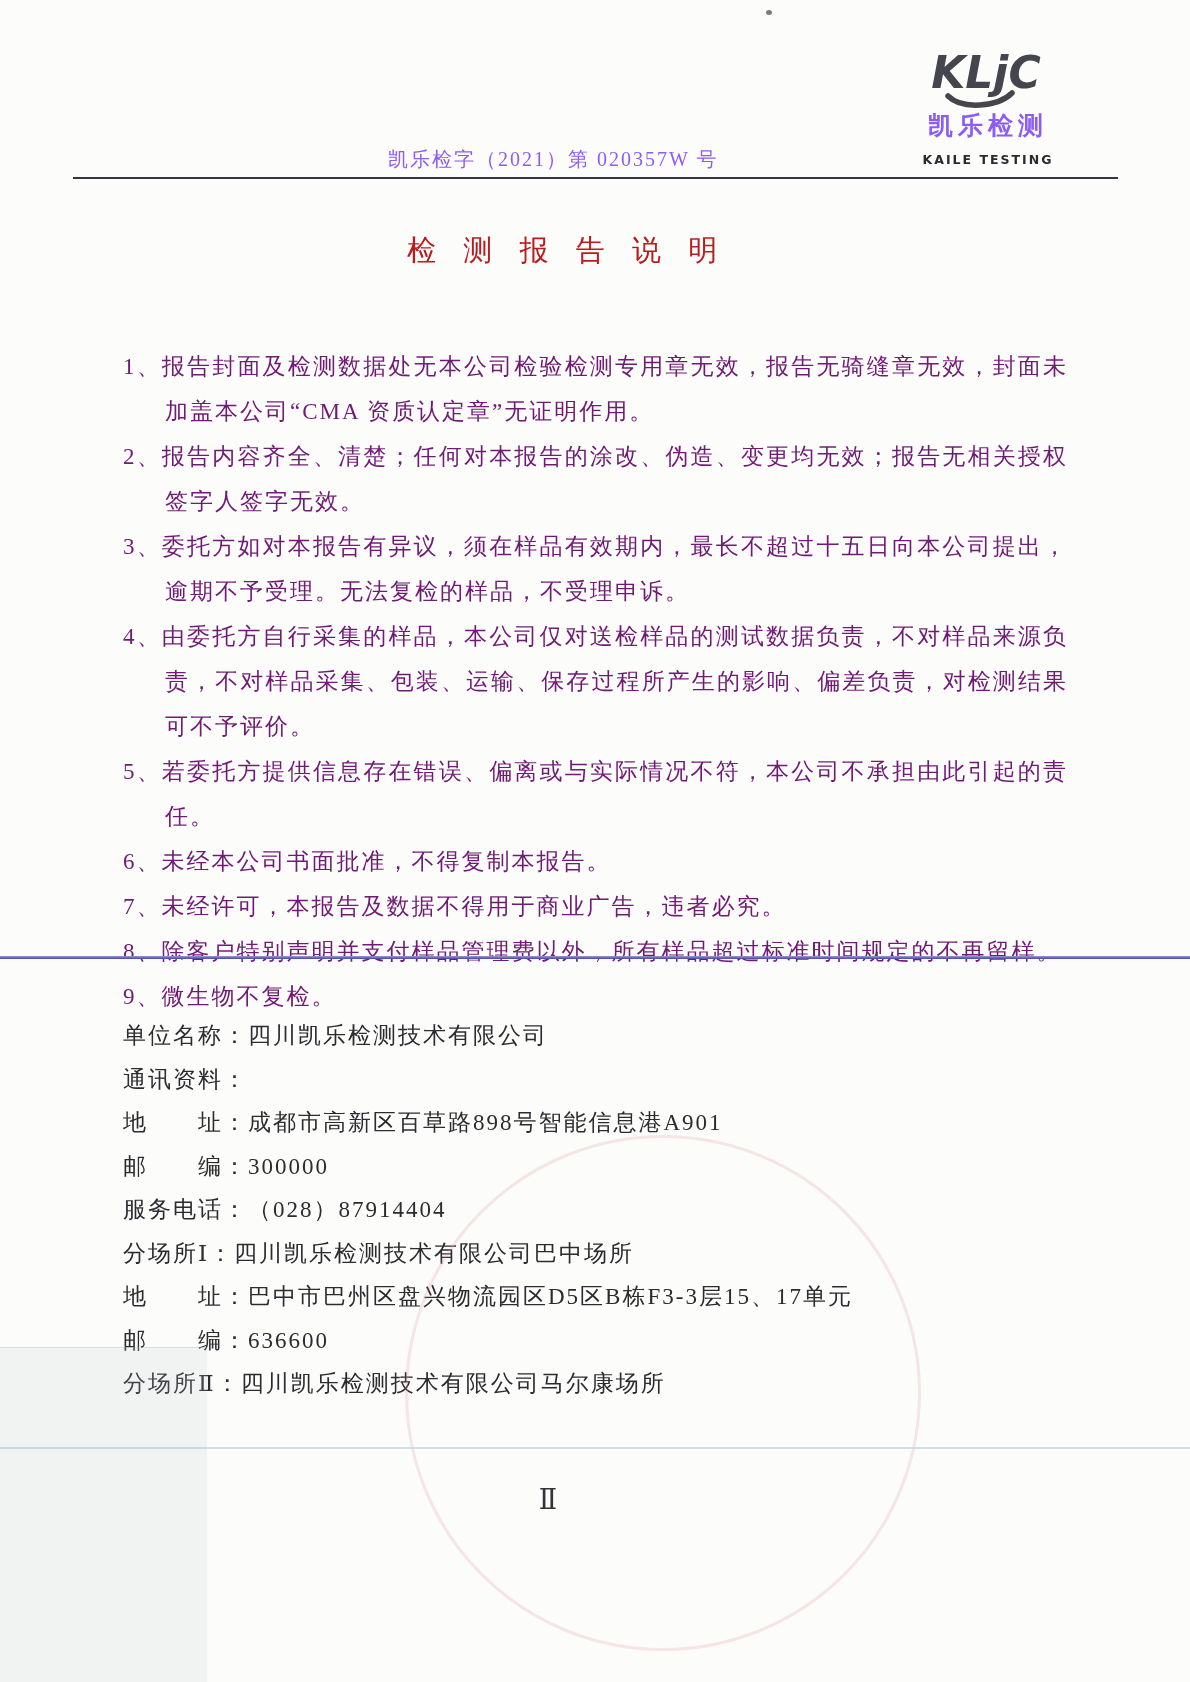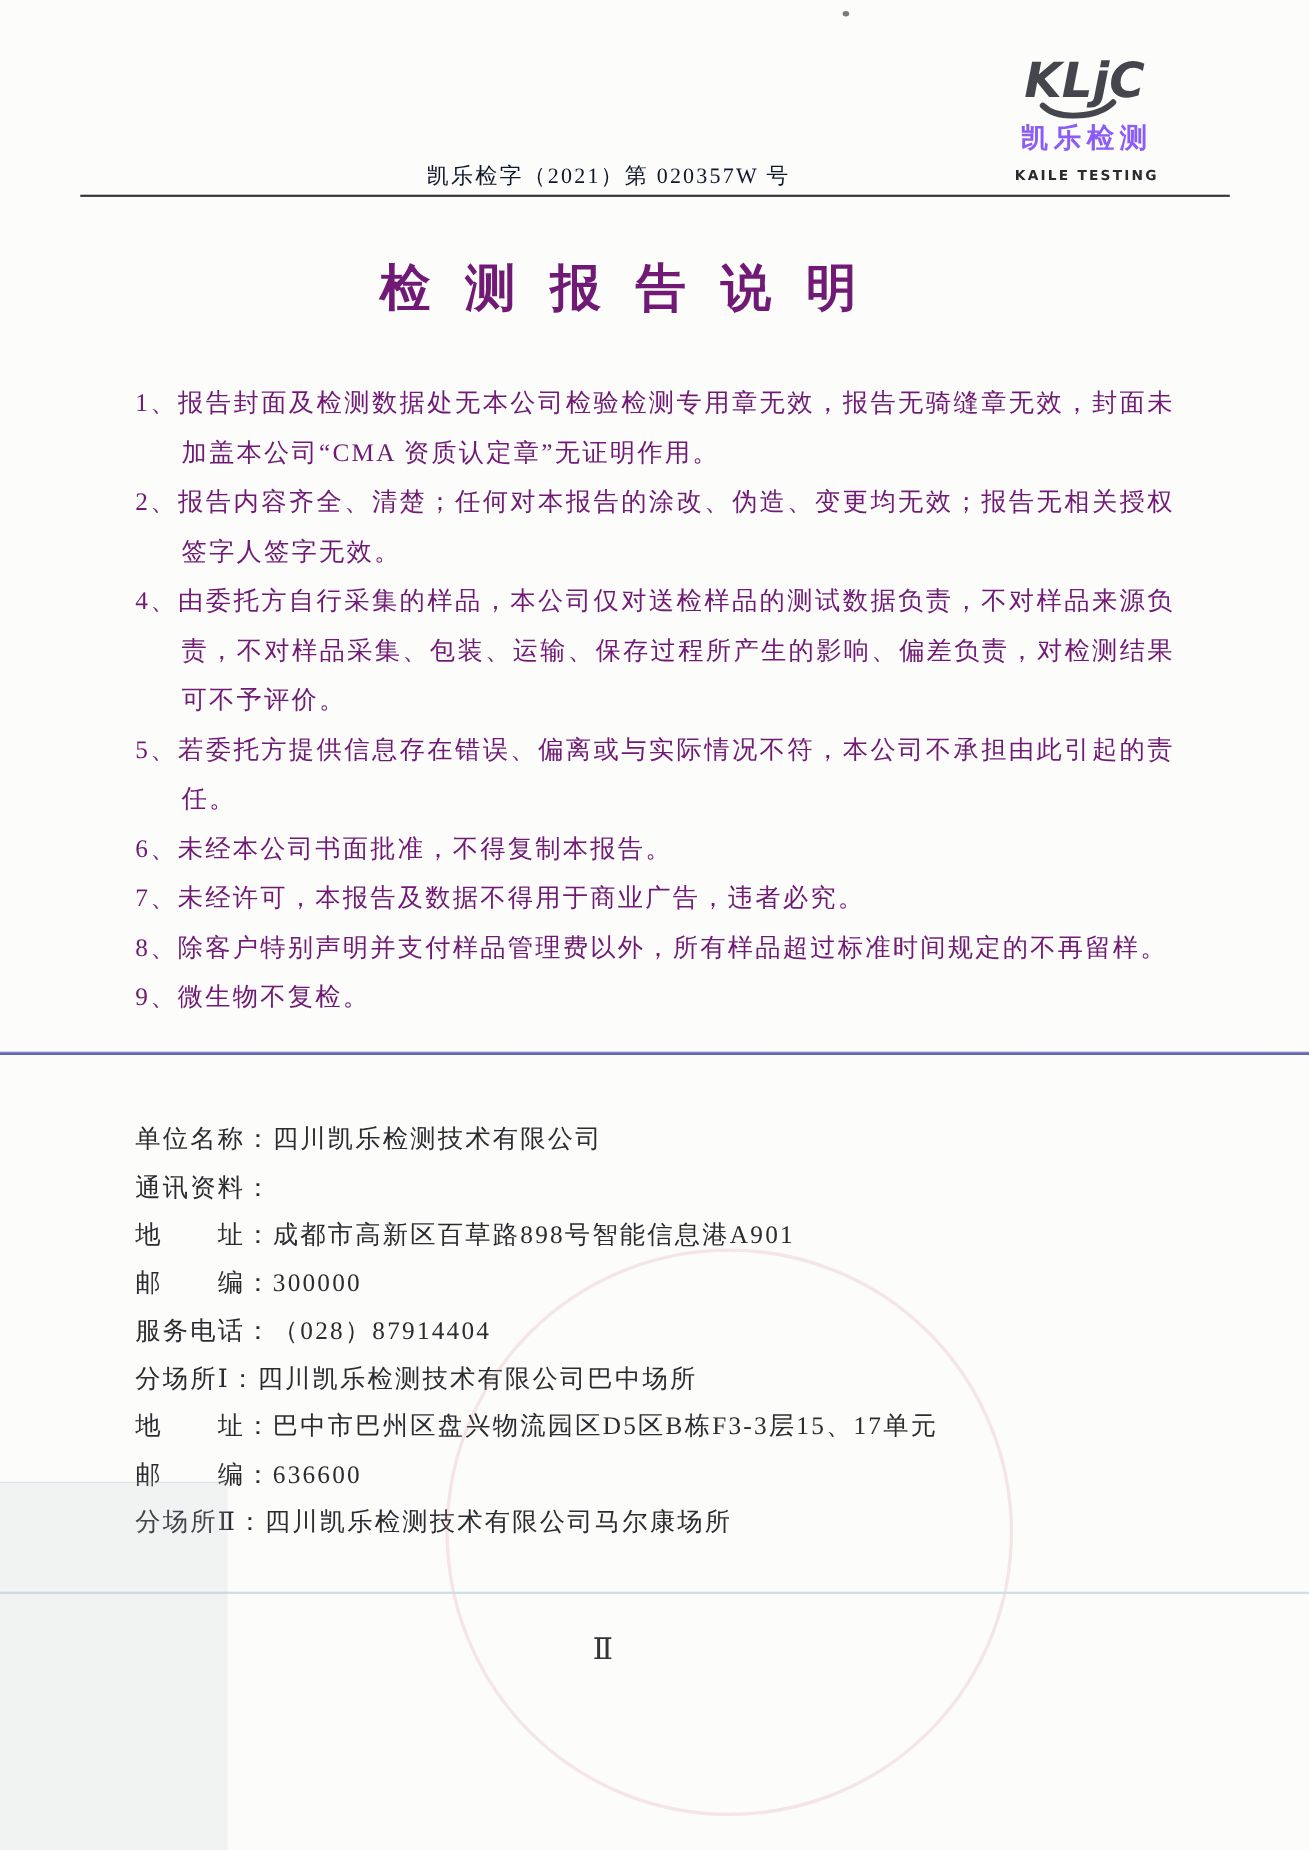--- a/index.html
+++ b/index.html
@@ -20,27 +20,27 @@
   
   .logo{position:absolute;left:918px;top:44px;width:140px;text-align:center;}
   .logo-mark{display:block;margin:0 auto;}
   .logo-cn{margin-top:1px;font-family:"DejaVu Sans","Liberation Sans",sans-serif;
     font-weight:bold;font-size:25px;letter-spacing:5px;color:#8b5cf6;white-space:nowrap;}
   .logo-en{margin-top:10px;font-family:"DejaVu Sans","Liberation Sans",sans-serif;
     font-weight:bold;font-size:12.5px;letter-spacing:2px;color:#2a2a2f;white-space:nowrap;}
 
   
   .doc-number{position:absolute;left:388px;top:146px;font-size:20px;
-    letter-spacing:2px;color:#0f172a;white-space:nowrap;}
+    letter-spacing:2px;color:#8b5cf6;white-space:nowrap;}
   .header-rule{position:absolute;left:73px;top:177px;width:1045px;height:2px;
     background:#35353c;}
 
   
   .title{position:absolute;left:0;top:231px;width:1134px;text-align:center;
-    font-size:46px;font-weight:700;letter-spacing:10px;color:#701a75;}
+    font-size:29px;font-weight:400;letter-spacing:10px;color:#b91c1c;}
 
   
   .notes{position:absolute;left:123px;top:344px;width:945px;
     font-size:23px;line-height:45px;letter-spacing:2px;color:#701a75;}
   .note{margin-left:42px;text-indent:-42px;text-align:justify;}
   .note .num{display:inline;}
 
   
   .contact{position:absolute;left:123px;top:1014px;width:1000px;
     font-size:23px;line-height:43.5px;letter-spacing:2px;color:#2b2b30;}
@@ -81,20 +81,21 @@
   </div>
 
   <div class="doc-number">凯乐检字（2021）第 020357W 号</div>
   <div class="header-rule"></div>
 
   <div class="title">检 测 报 告 说 明</div>
 
   <div class="notes">
     <div class="note"><span class="num">1、</span><span>报告封面及检测数据处无本公司检验检测专用章无效，报告无骑缝章无效，封面未加盖本公司“CMA 资质认定章”无证明作用。</span></div>
     <div class="note"><span class="num">2、</span><span>报告内容齐全、清楚；任何对本报告的涂改、伪造、变更均无效；报告无相关授权签字人签字无效。</span></div>
+    <div class="note"><span class="num">3、</span><span>委托方如对本报告有异议，须在样品有效期内，最长不超过十五日向本公司提出，逾期不予受理。无法复检的样品，不受理申诉。</span></div>
     <div class="note"><span class="num">4、</span><span>由委托方自行采集的样品，本公司仅对送检样品的测试数据负责，不对样品来源负责，不对样品采集、包装、运输、保存过程所产生的影响、偏差负责，对检测结果可不予评价。</span></div>
     <div class="note"><span class="num">5、</span><span>若委托方提供信息存在错误、偏离或与实际情况不符，本公司不承担由此引起的责任。</span></div>
     <div class="note"><span class="num">6、</span><span>未经本公司书面批准，不得复制本报告。</span></div>
     <div class="note"><span class="num">7、</span><span>未经许可，本报告及数据不得用于商业广告，违者必究。</span></div>
     <div class="note"><span class="num">8、</span><span>除客户特别声明并支付样品管理费以外，所有样品超过标准时间规定的不再留样。</span></div>
     <div class="note"><span class="num">9、</span><span>微生物不复检。</span></div>
   </div>
 
   <div class="rule-blue"></div>
 

